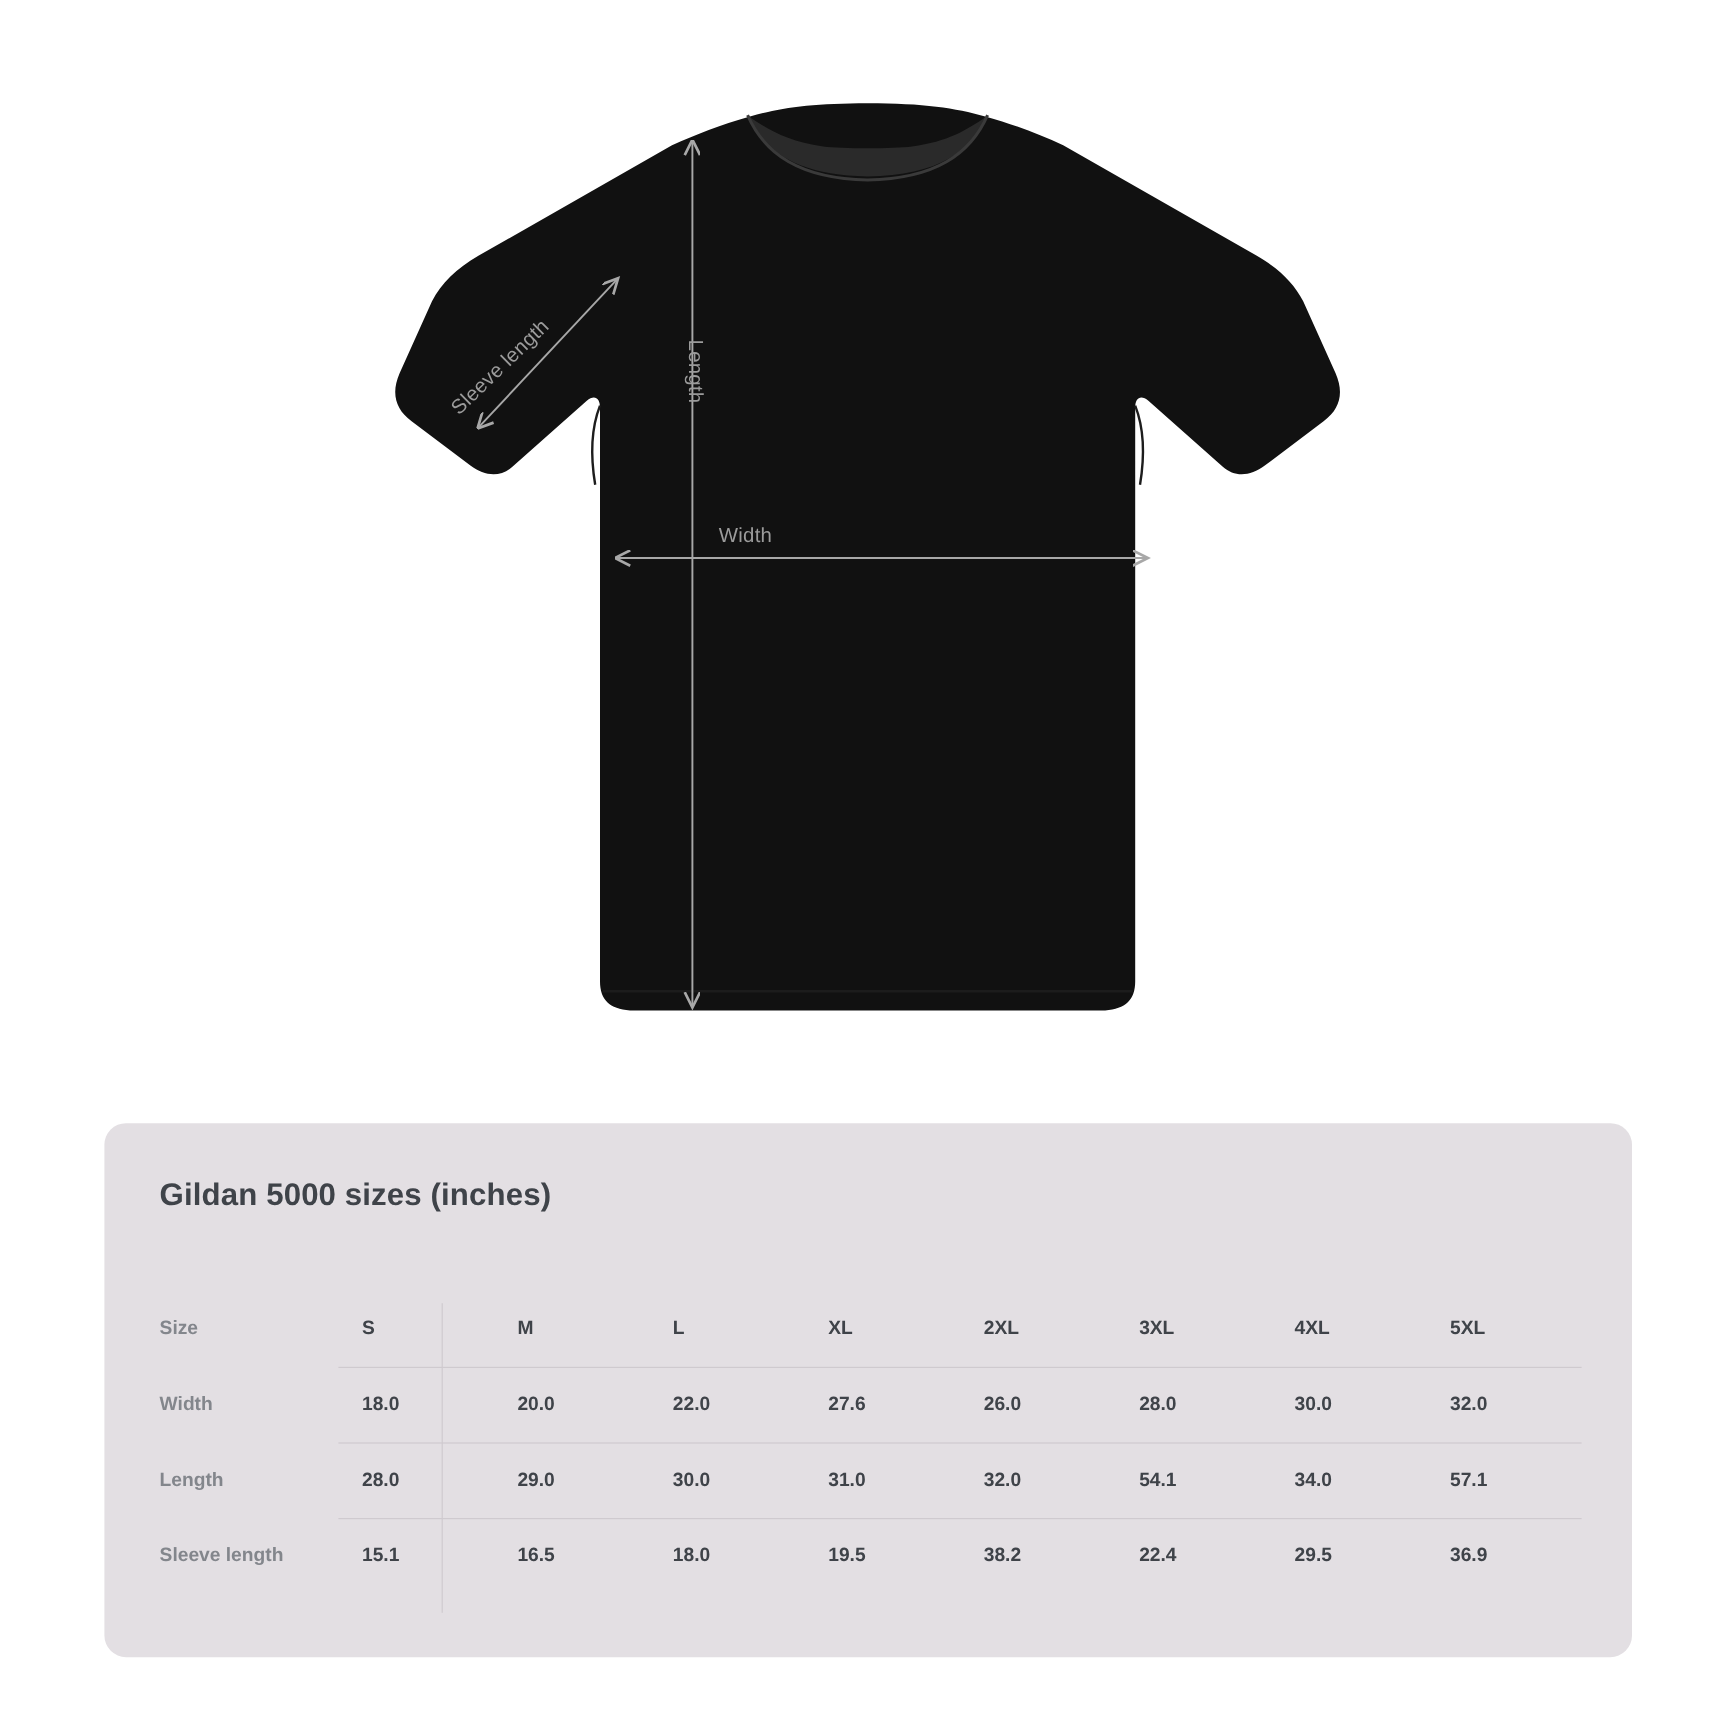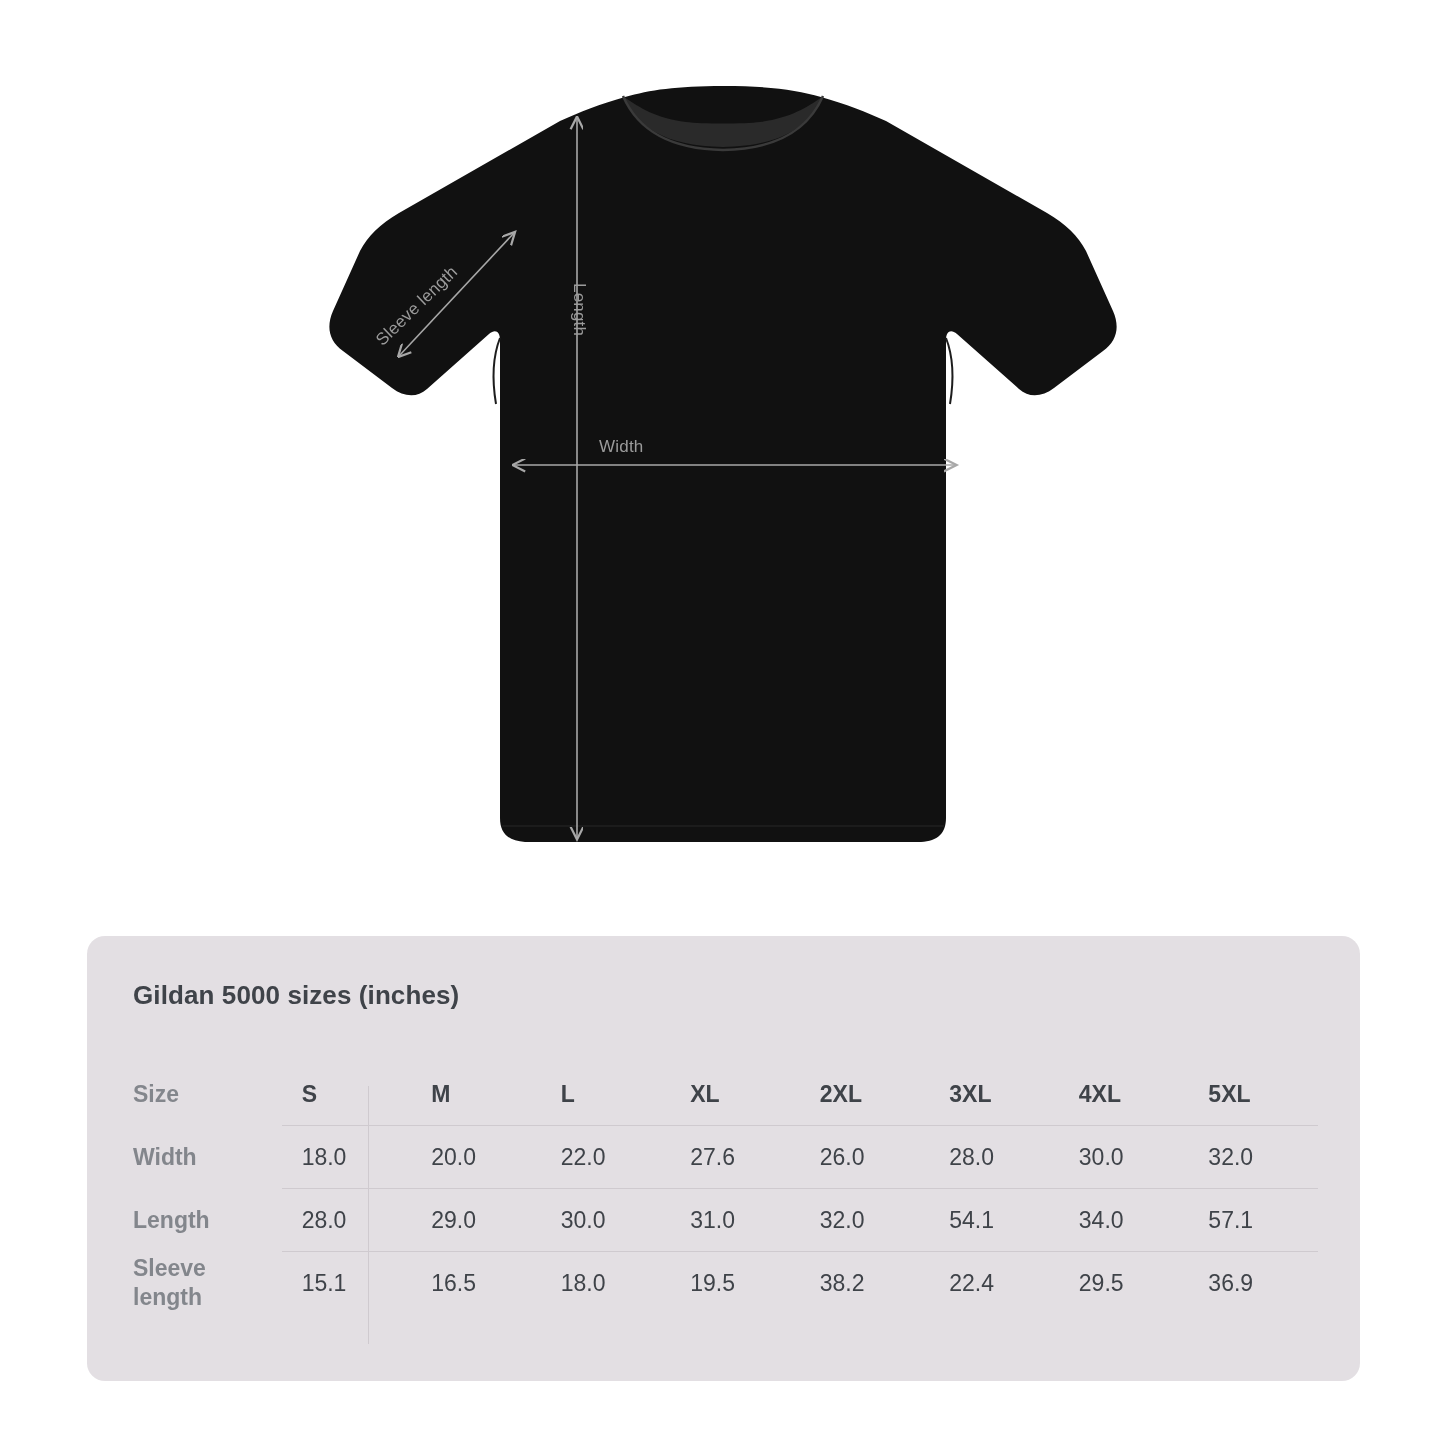--- a/index.html
+++ b/index.html
@@ -62,32 +62,32 @@
     height: 445px;
     background: #e3dfe3;
     border-radius: 18px;
     box-sizing: border-box;
     padding: 44px 46px 0 46px;
   }
   #card-title {
     font-size: 26px;
     font-weight: bold;
     color: #3f4349;
-    margin: 0 0 52px 0;
+    margin: 0 0 66px 0;
     letter-spacing: 0.1px;
   }
   table.size-table {
     border-collapse: collapse;
     width: 1185px;
     table-layout: fixed;
   }
   table.size-table th,
   table.size-table td {
     text-align: left;
-    font-size: 23px;
+    font-size: 16px;
     color: #3f4349;
     padding: 0;
     vertical-align: middle;
   }
   .row-head {
     width: 148px;
     color: #83868c !important;
     font-weight: bold;
     font-size: 18px;
     padding-right: 14px !important;
@@ -110,21 +110,21 @@
     width: 100%;
   }
   .vline {
     position: absolute;
     left: 281px;
     top: 150px;
     width: 1px;
     height: 258px;
     background: #cfcacf;
   }
-  td.val { font-size: 19px; color: #3f4349; }
+  td.val { font-size: 19px; color: #3f4349; font-weight: bold; }
   .cell-pad { padding-left: 20px !important; }
 </style>
 </head>
 <body>
 
 <div id="shirt-area">
   <svg id="shirt-svg" width="1445" height="910" viewBox="0 0 1445 910">
     <defs>
       <marker id="arrowEnd" markerWidth="10" markerHeight="10" refX="7" refY="4" orient="auto">
         <path d="M0,0 L8,4 L0,8" fill="none" stroke="#a8a8a8" stroke-width="1.4"></path>

